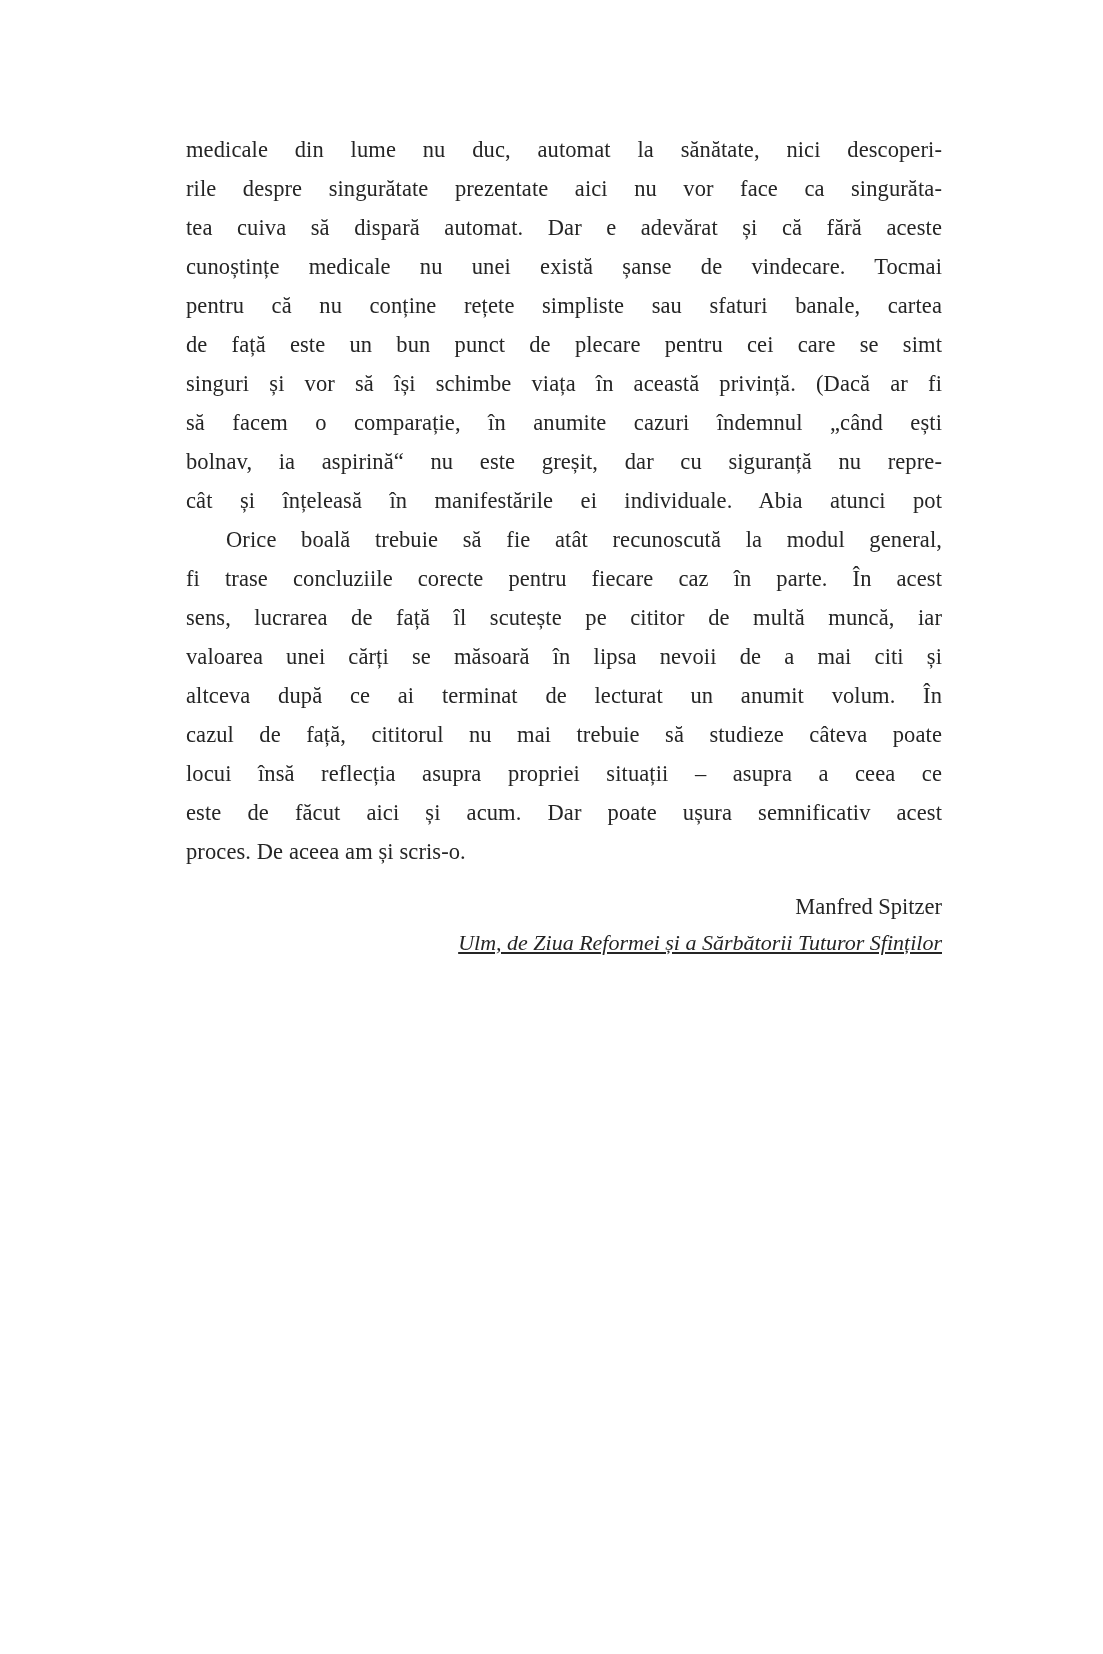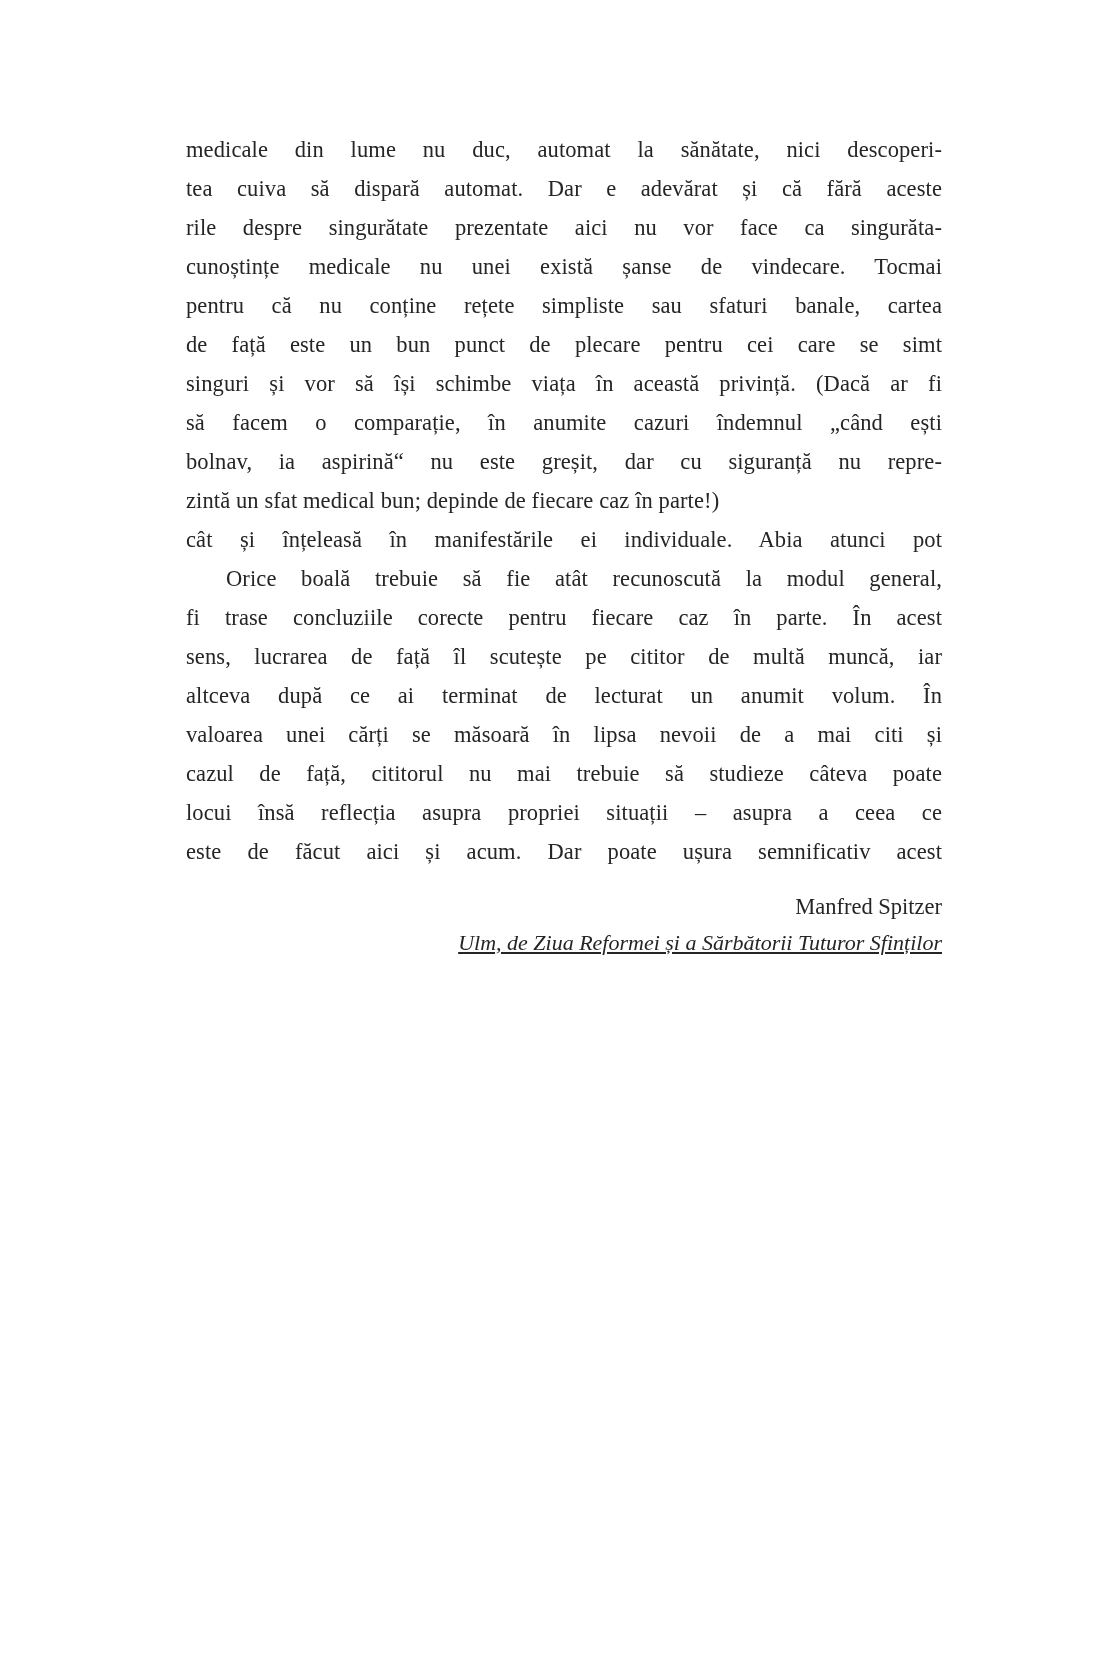--- a/index.html
+++ b/index.html
@@ -58,41 +58,41 @@
   }
 </style>
 </head>
 <body>
 
 <div class="page">
   <main class="text-block">
 
     <p class="para">
       <span class="ln">medicale din lume nu duc, automat la sănătate, nici descoperi-</span>
+      <span class="ln">rile despre singurătate prezentate aici nu vor face ca singurăta-</span>
       <span class="ln">tea cuiva să dispară automat. Dar e adevărat și că fără aceste</span>
-      <span class="ln">rile despre singurătate prezentate aici nu vor face ca singurăta-</span>
       <span class="ln">cunoștințe medicale nu unei există șanse de vindecare. Tocmai</span>
       <span class="ln">pentru că nu conține rețete simpliste sau sfaturi banale, cartea</span>
       <span class="ln">de față este un bun punct de plecare pentru cei care se simt</span>
       <span class="ln">singuri și vor să își schimbe viața în această privință. (Dacă ar fi</span>
       <span class="ln">să facem o comparație, în anumite cazuri îndemnul „când ești</span>
       <span class="ln">bolnav, ia aspirină“ nu este greșit, dar cu siguranță nu repre-</span>
-      <span class="ln ln-end">zintă un sfat medical bun; depinde de fiecare caz în parte!)</span>
     </p>
 
     <p class="para">
       <span class="ln">cât și înțeleasă în manifestările ei individuale. Abia atunci pot</span>
       <span class="ln ln-indent">Orice boală trebuie să fie atât recunoscută la modul general,</span>
       <span class="ln">fi trase concluziile corecte pentru fiecare caz în parte. În acest</span>
       <span class="ln">sens, lucrarea de față îl scutește pe cititor de multă muncă, iar</span>
+      <span class="ln">valoarea unei cărți se măsoară în lipsa nevoii de a mai citi și</span>
       <span class="ln">altceva după ce ai terminat de lecturat un anumit volum. În</span>
-      <span class="ln">valoarea unei cărți se măsoară în lipsa nevoii de a mai citi și</span>
       <span class="ln">cazul de față, cititorul nu mai trebuie să studieze câteva poate</span>
       <span class="ln">locui însă reflecția asupra propriei situații – asupra a ceea ce</span>
       <span class="ln">este de făcut aici și acum. Dar poate ușura semnificativ acest</span>
+      <span class="ln ln-end">proces. De aceea am și scris-o.</span>
     </p>
 
     <div class="signature-block">
       <span class="sig-author">Manfred Spitzer</span>
       <span class="sig-dateline">Ulm, de Ziua Reformei și a Sărbătorii Tuturor Sfinților</span>
     </div>
 
   </main>
 </div>
 

